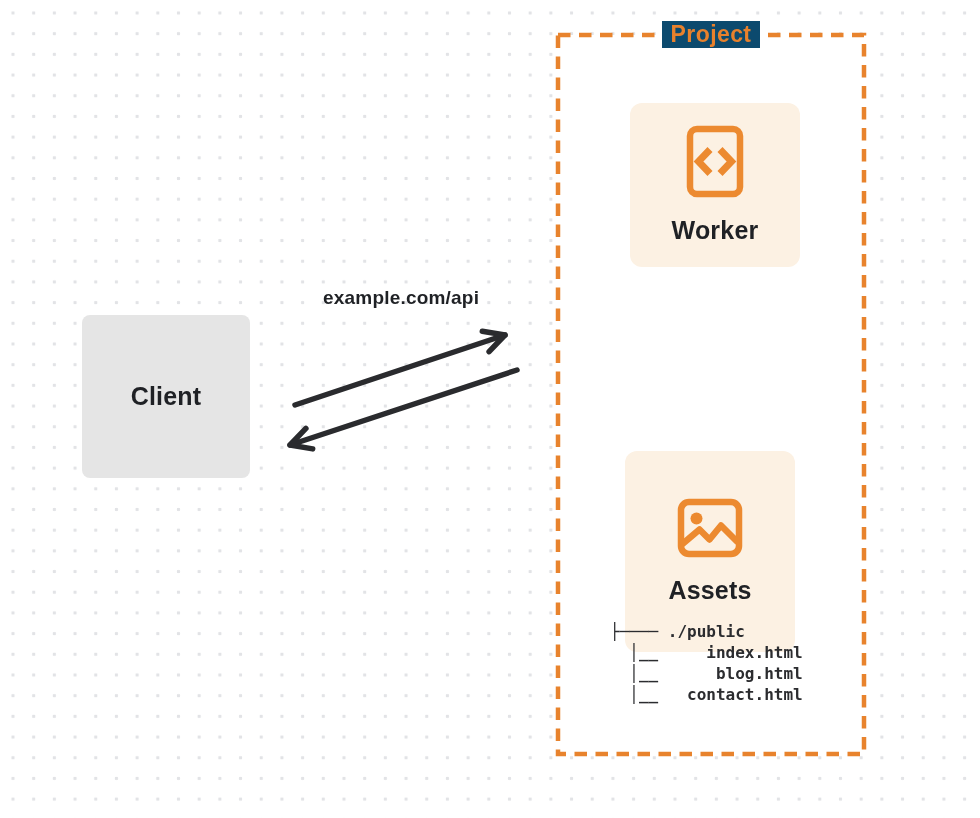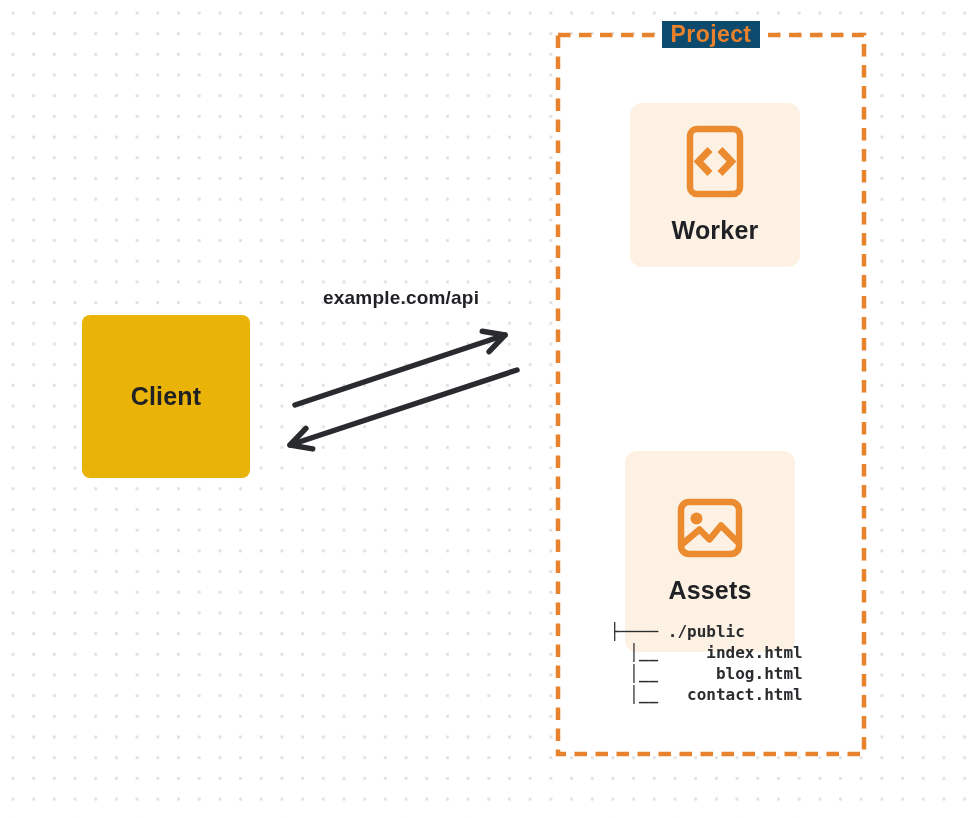--- a/index.html
+++ b/index.html
@@ -17,21 +17,21 @@
   .connections-layer {
     position: absolute; left: 0; top: 0; width: 980px; height: 818px;
     z-index: 1; pointer-events: none;
   }
   .node {
     position: absolute; z-index: 2;
     display: flex; align-items: center; justify-content: center;
   }
   .client-node {
     left: 82px; top: 315px; width: 168px; height: 163px;
-    background: #eab308; border-radius: 8px;
+    background: #e5e5e5; border-radius: 8px;
   }
   .cream-node {
     flex-direction: column; gap: 18px;
     background: #fcf1e3; border-radius: 12px;
   }
   .worker-node { left: 630px; top: 103px; width: 170px; height: 164px; }
   .assets-node { left: 625px; top: 451px; width: 170px; height: 201px; }
   .node-label {
     font-size: 25px; font-weight: 700; color: #1f2125; letter-spacing: 0.2px;
   }

